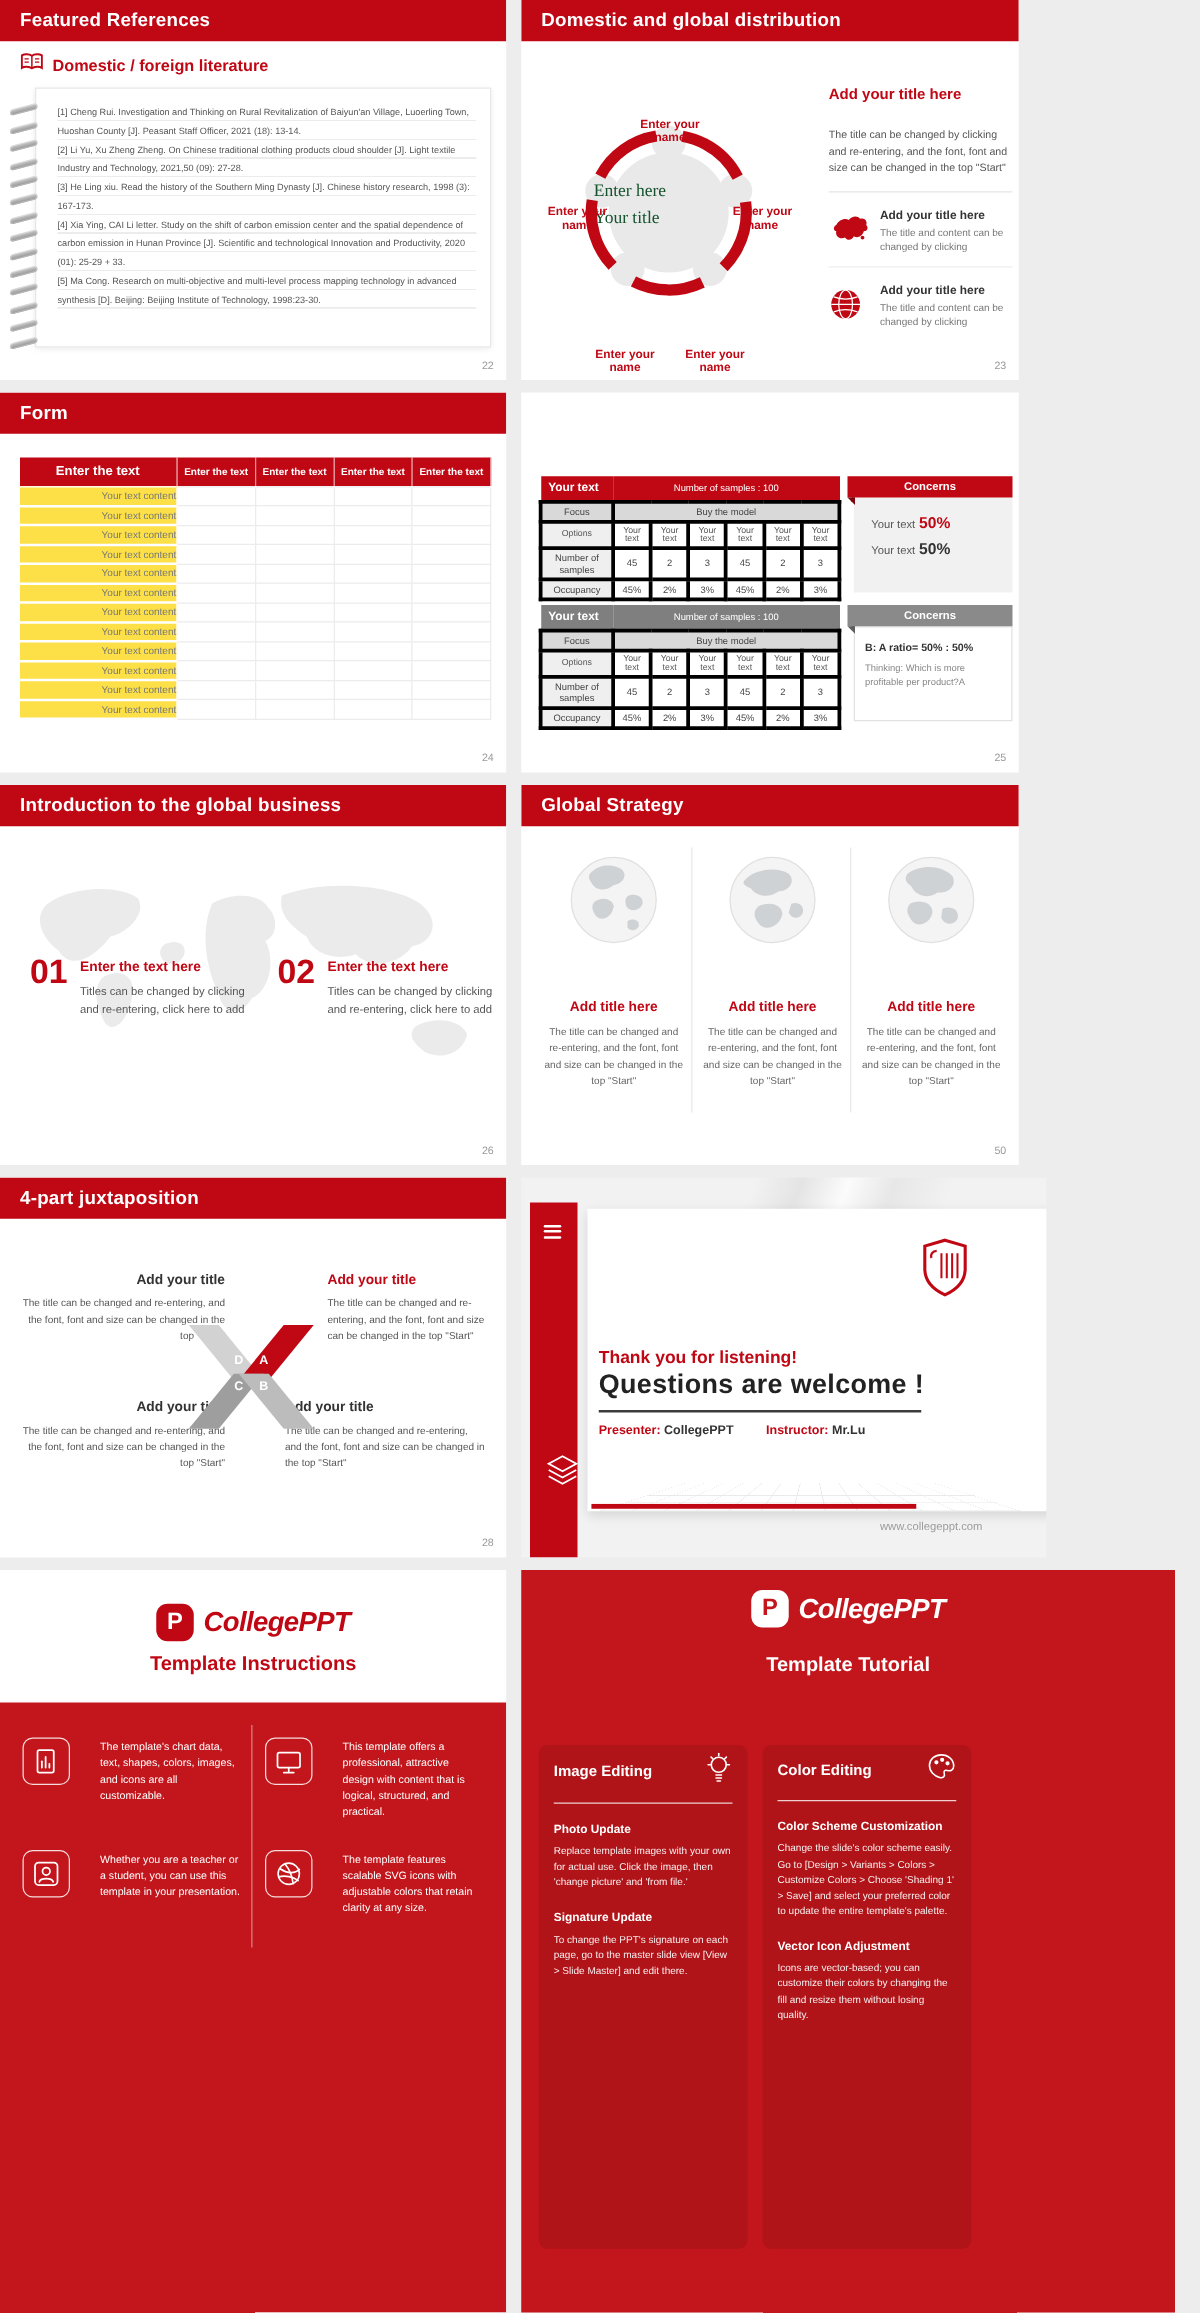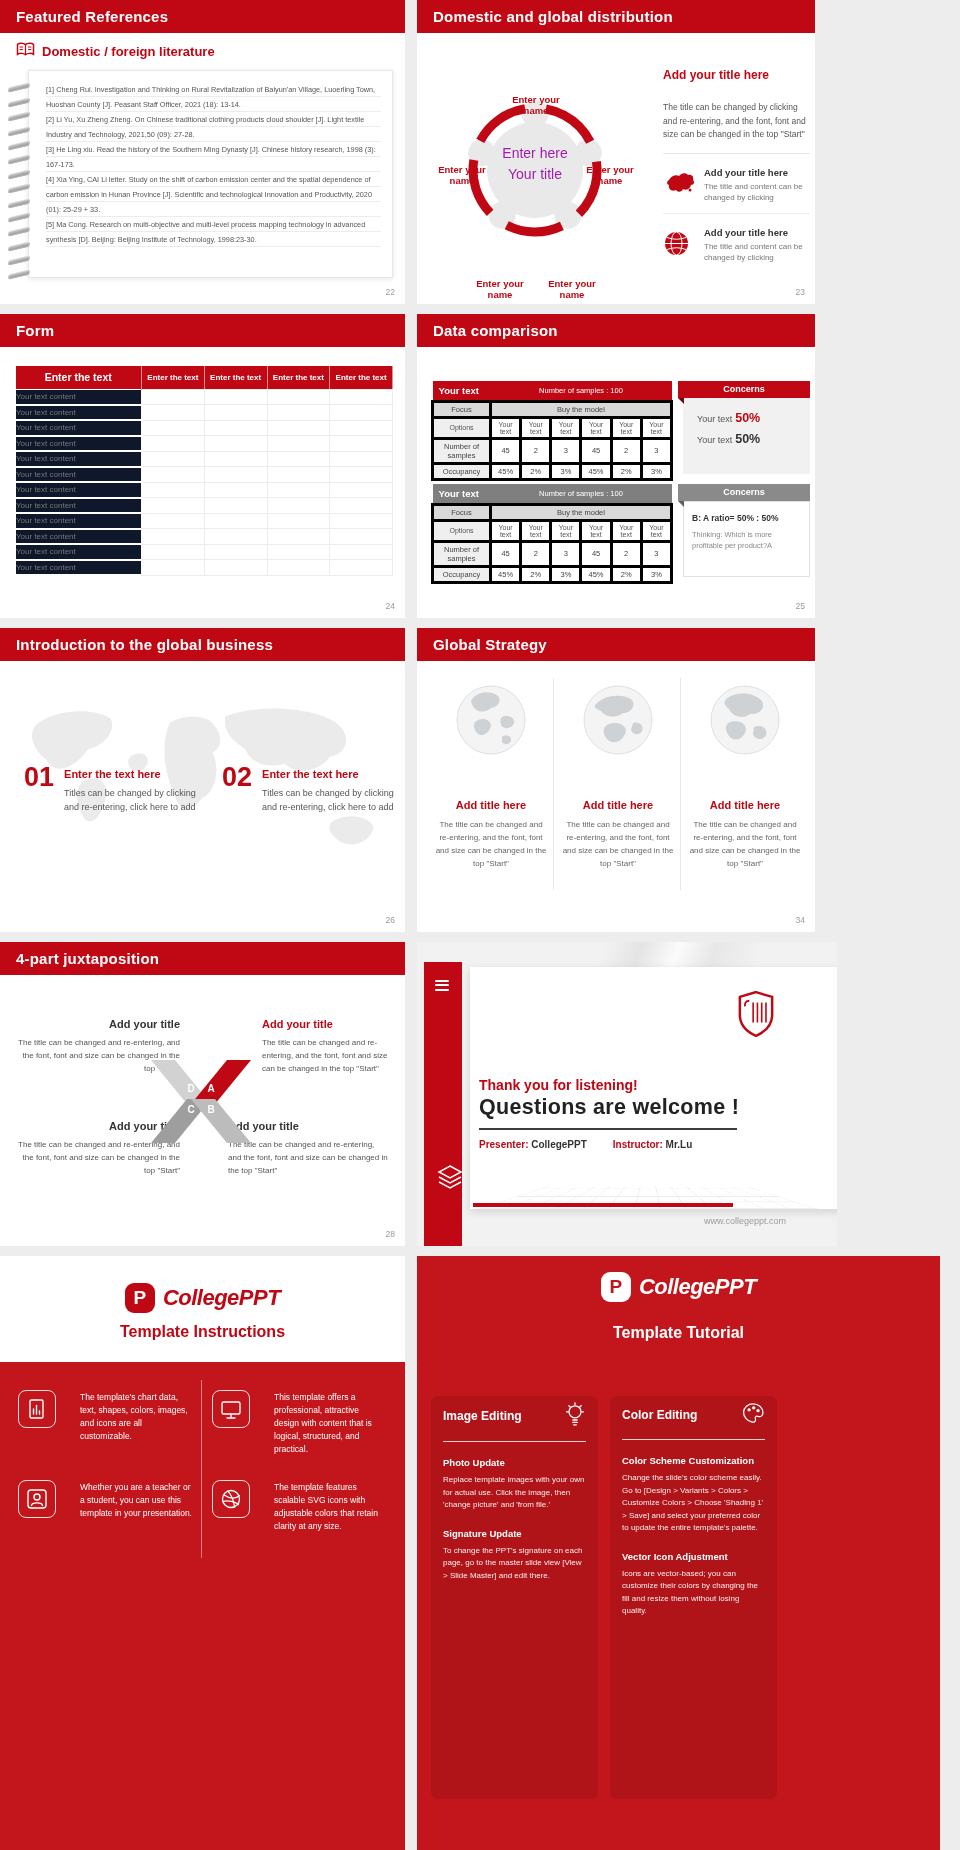--- a/index.html
+++ b/index.html
@@ -20,38 +20,38 @@
              background:linear-gradient(180deg,#cfcfcf,#8f8f8f); transform:skewY(-14deg);
              box-shadow:inset 0 0 0 1px rgba(255,255,255,.3); }
   .refs { position:absolute; left:46px; top:82px; right:24px; font-size:7.3px; line-height:15px; color:#555;
           background-image:repeating-linear-gradient(to bottom, transparent 0 14px, #ececec 14px 15px); }
   .refs p { margin:0; }
 
   
   .diag { position:absolute; left:8px; top:40px; width:220px; height:240px; }
   .diag .node { position:absolute; width:52px; text-align:center; color:#c00714; font-weight:bold;
                 font-size:9.5px; line-height:11px;margin-top:40px; }
-  .diag .center { position:absolute; left:50px; top:103px; width:120px; text-align:center;
-                  color:#a21caf; font-size:14px; line-height:21px; }
+  .diag .center { position:absolute; left:50px; top:103px; width:120px; text-align:left;
+                  color:#14532d; font-size:14px; line-height:21px;font-family:Liberation Serif, serif; }
   .s23-right { position:absolute; left:246px; top:68px; width:147px; }
   .s23-right h3 { color:#c00714; font-size:12px; }
   .s23-right .body { font-size:8.5px; color:#555; line-height:13.5px; margin-top:19px; }
   .s23-right .div { border-top:1px solid #e6e6e6; margin-top:11px; }
   .mini-item { display:flex; gap:9px; padding:10px 0; border-bottom:1px solid #eee; align-items:center; }
   .mini-item .ic { flex:none; width:32px; }
   .mini-item b { display:block; font-size:9.5px; color:#333; }
   .mini-item span { display:block; font-size:8px; color:#777; line-height:11px; margin-top:3px; }
 
   
   .form-table { position:absolute; left:15px; top:52px; width:378px; border-collapse:collapse; table-layout:fixed; }
   .form-table th { background:#c00714; color:#fff; height:23px; font-size:8px; border-right:1px solid rgba(255,255,255,.55); }
   .form-table th.w { width:126px; font-size:10.5px; }
   .form-table td { height:15.5px; border:1px solid #ececec; background:#fff; }
-  .form-table td.c1 { background:#0f172a; border:1px solid #fff; border-bottom-width:2px; color:#777;
-                      font-size:8px; text-align:left; }
+  .form-table td.c1 { background:#fde047; border:1px solid #fff; border-bottom-width:2px; color:#777;
+                      font-size:8px; text-align:right; }
 
   
   .t25 { position:absolute; left:14px; width:242px; border-collapse:collapse; table-layout:fixed; font-size:7.5px; color:#444; }
   .t25 td { text-align:center; border:3px solid #000000; background:#fff; padding:2px 1px; }
   .t25 .thead td { border:none; height:20px; }
   .t25.red .thead td { background:#c00714; color:#fff; }
   .t25.gray .thead td { background:#7f7f7f; color:#fff; }
   .t25 .thead .hl { text-align:left; padding-left:6px; font-weight:bold; font-size:9.5px; }
   .t25 .focus td { background:#d9d9d9; height:13px; }
   .t25 td.lbl { background:#efefef; }
@@ -339,21 +339,20 @@
           <td></td>
           <td></td>
           <td></td>
         </tr>
   </tbody>
     </table>
   <div class="pagenum">24</div>
 </div>
 
 <div class="slide" style="left:417px;top:314px;width:398px;height:304px;">
-  <div class="bar"><span>Data comparison</span></div>
 
   <table class="t25 red" style="top:67px;">
     <colgroup>
         <col style="width:58px">
         <col>
         <col>
         <col>
         <col>
         <col>
         <col>
@@ -523,21 +522,21 @@
   <div class="col27" style="left:267px;">
     <svg width="74" height="74" viewBox="0 0 74 74">
       <circle cx="37" cy="37" r="34" fill="#f4f4f4" stroke="#e0e0e0"></circle>
       <path d="M18,16 C28,8 46,9 54,18 C58,26 50,32 42,31 C34,37 24,33 21,26 C17,23 15,20 18,16Z" fill="#cfd2d4"></path>
       <path d="M20,40 C28,36 38,39 38,47 C36,56 26,60 21,53 C17,47 17,44 20,40Z" fill="#cfd2d4"></path>
       <path d="M46,44 C53,41 60,45 58,52 C55,58 47,57 45,51Z" fill="#cfd2d4"></path>
     </svg>
     <h4>Add title here</h4>
     <p>The title can be changed and re-entering, and the font, font and size can be changed in the top "Start"</p>
   </div>
-  <div class="pagenum">34</div>
+  <div class="pagenum">50</div>
 </div>
 
 <div class="slide" style="left:0;top:942px;width:405px;height:304px;">
   <div class="bar"><span>4-part juxtaposition</span></div>
   <div class="q right" style="left:15px;top:76px;">
     <b>Add your title</b>
     <p>The title can be changed and re-entering, and the font, font and size can be changed in the top "Start"</p>
   </div>
   <div class="q" style="left:262px;top:76px;width:130px;">
     <b class="rd">Add your title</b>

